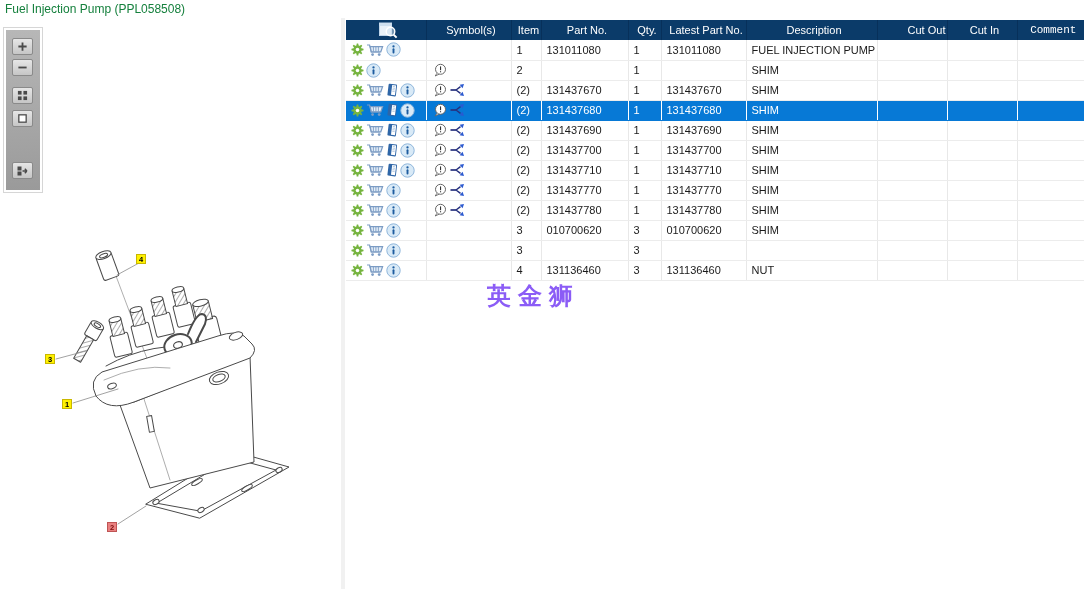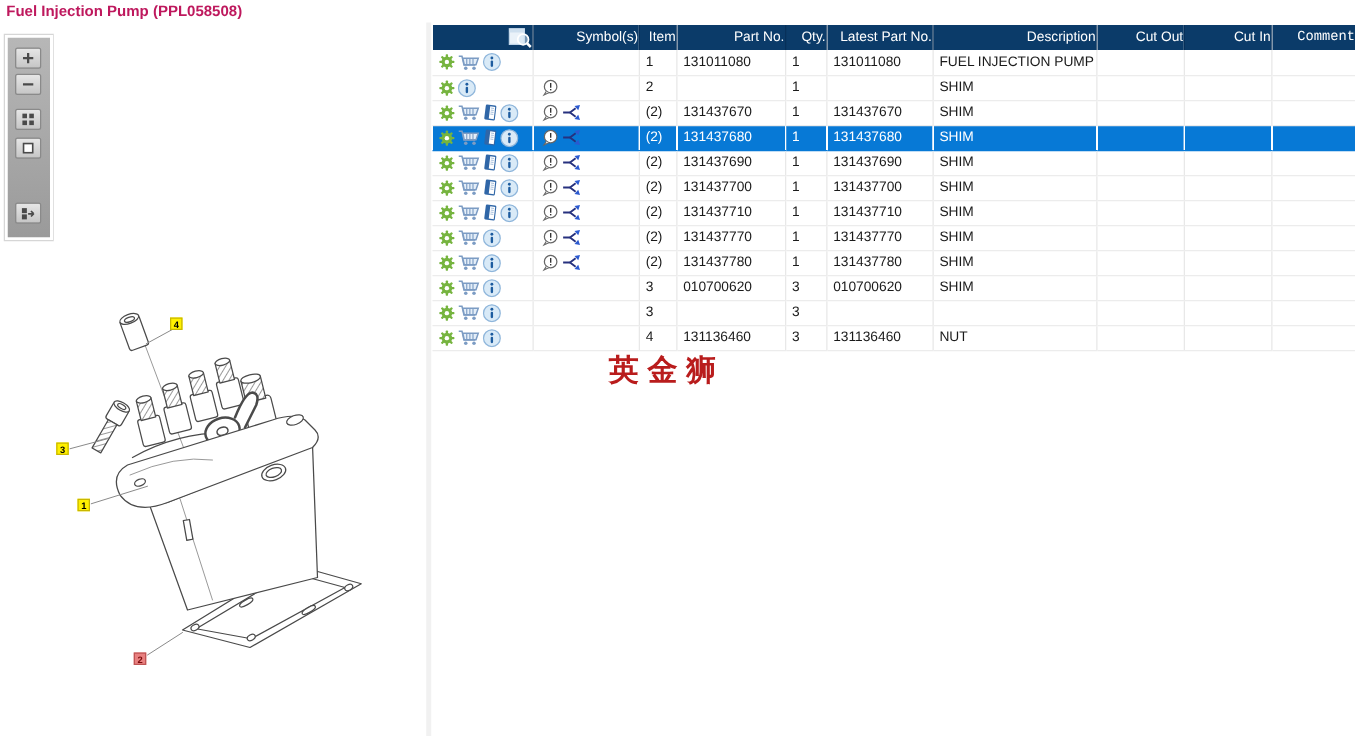--- a/index.html
+++ b/index.html
@@ -2,21 +2,21 @@
 <html><head>
 <meta charset="utf-8">
 <style>
   html,body{margin:0;padding:0;background:#fff;}
   body{width:1084px;height:589px;overflow:hidden;font-family:"Liberation Sans",sans-serif;
        --header-bg:#0B3B69;--selected-bg:#0779D6;}
   .app{position:relative;width:1084px;height:589px;background:#fff;}
 
   
   .title-bar{position:absolute;left:0;top:0;width:100%;height:18px;background:#fff;}
-  .title-bar .t{position:absolute;left:5px;top:2px;font-size:12px;font-weight:bold;color:#be185d;}
+  .title-bar .t{position:absolute;left:5px;top:2px;font-size:12px;font-weight:normal;color:#15803d;}
 
   
   .left-pane{position:absolute;left:0;top:18px;width:341px;height:571px;background:#fff;}
   .pane-divider{position:absolute;left:341px;top:18px;width:4px;height:571px;background:#F1F1F1;cursor:col-resize;}
 
   
   .toolbar{position:absolute;left:4px;top:10px;width:34px;height:160px;
            background:linear-gradient(#B7B7B7,#9A9A9A);border:2px solid #fff;
            box-shadow:0 0 0 1px #D6D6D6;}
   .tb-btn{position:absolute;left:6px;width:21px;height:17px;border:1px solid #8A8A8A;border-radius:2px;
@@ -27,35 +27,35 @@
   
   .drawing{position:absolute;left:0;top:0;width:341px;height:571px;}
   .callout{position:absolute;width:10px;height:10px;font-size:7.5px;font-weight:bold;line-height:10px;
            text-align:center;box-sizing:border-box;cursor:pointer;}
   .callout.yellow{background:#FFF100;border:1px solid #C9B700;color:#000;}
   .callout.red{background:#E98080;border:1px solid #BF5454;color:#7B0B0B;}
 
   
   .right-pane{position:absolute;left:346px;top:18px;width:738px;height:571px;background:#fff;}
   table.parts{border-collapse:collapse;table-layout:fixed;width:738px;margin-top:2px;font-size:11px;color:#1A1A1A;}
-  table.parts th{background:var(--header-bg);color:#fff;font-weight:normal;text-align:right;height:20px;
+  table.parts th{background:var(--header-bg);color:#fff;font-weight:normal;text-align:center;height:20px;
                  padding:0 0 0 5px;border-left:1px solid #07305A;font-size:11px;white-space:nowrap;
                  overflow:hidden;box-sizing:border-box;}
   table.parts th:first-child{border-left:none;}
   table.parts td{height:20px;padding:0 0 0 5px;border-left:1px solid #E8E8E8;border-bottom:1px solid #ECECEC;
                  white-space:nowrap;overflow:hidden;box-sizing:border-box;background:#fff;}
   table.parts td:first-child{border-left:none;}
   table.parts tr.selected td{background:var(--selected-bg);color:#fff;border-left-color:#fff;border-bottom-color:var(--selected-bg);}
   td.iconcell{padding-left:3px;}
   .icn{display:inline-block;vertical-align:middle;margin-right:2px;}
   .icn svg{display:block;}
   th .icn{margin:0;}
   th.icon-th{text-align:center;padding-left:0;}
 
-  .watermark{position:absolute;left:141px;top:262px;font-size:24px;font-weight:bold;color:#b91c1c;
+  .watermark{position:absolute;left:141px;top:262px;font-size:24px;font-weight:bold;color:#8b5cf6;
              letter-spacing:7px;font-family:"Liberation Sans",sans-serif;}
 </style>
 </head>
 <body style="--header-bg: #0B3B69; --selected-bg: #0779D6;">
 
 <div class="app">
 
   <div class="title-bar">
     <span class="t">Fuel Injection Pump (PPL058508)</span>
   </div>

